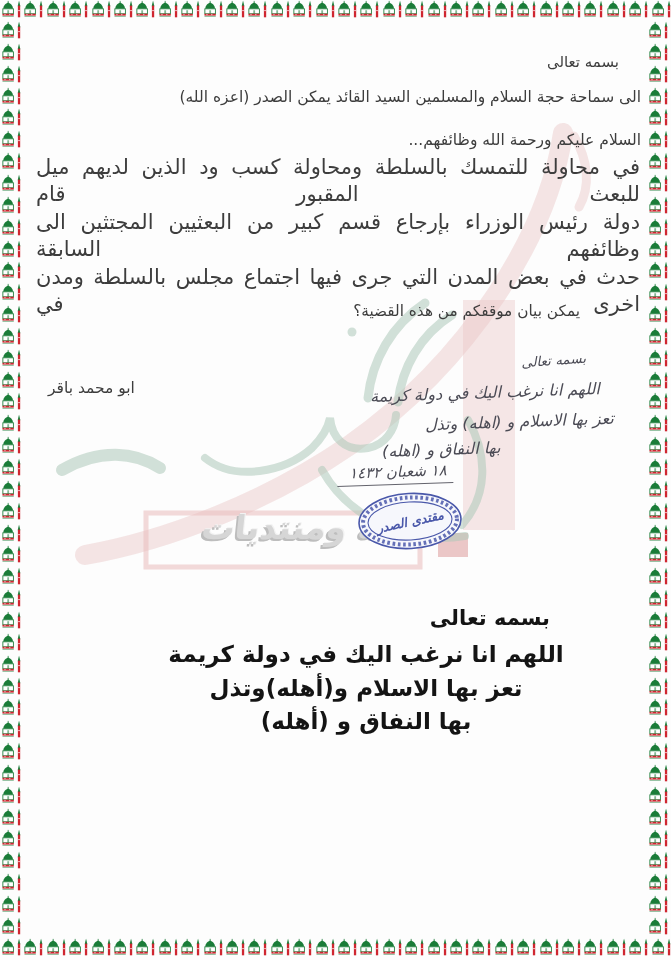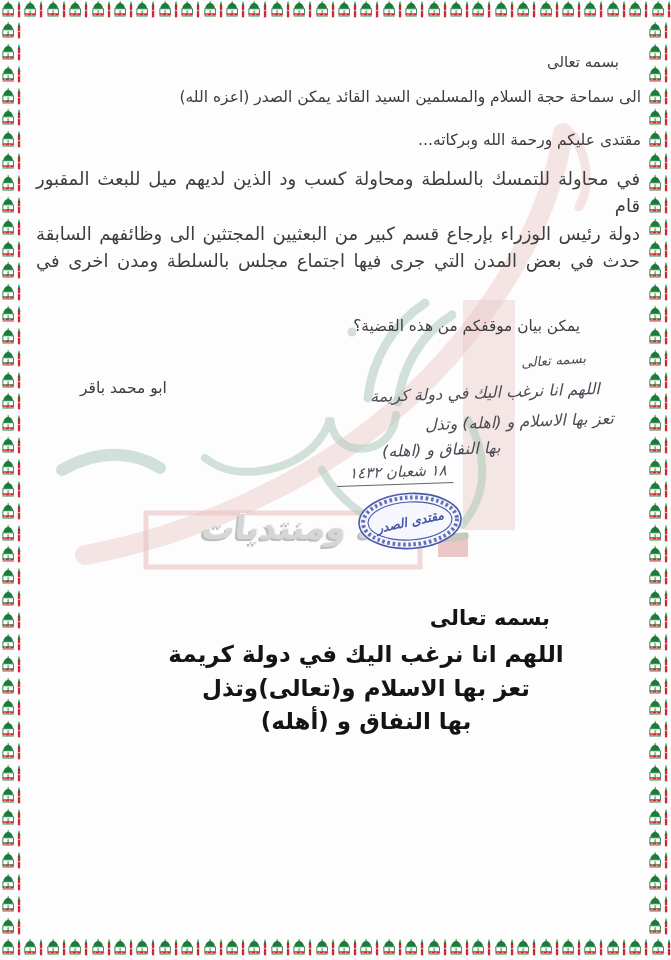--- a/index.html
+++ b/index.html
@@ -10,25 +10,25 @@
   
   .wm{position:absolute;inset:0;z-index:1;pointer-events:none;}
   .gray3d{position:absolute;top:508px;left:152px;width:270px;direction:rtl;z-index:2;
           font-size:33px;font-weight:bold;color:#d6d6d6;letter-spacing:1px;
           text-shadow:-2px 2px 0 #bdbdbd,1px -1px 0 #f2f2f2;transform:skewX(-6deg);}
   
   .txt{position:absolute;direction:rtl;color:var(--ink);white-space:nowrap;z-index:4;}
   .basmala-top{top:53px;right:52px;font-size:15px;}
   .salutation{top:88px;right:30px;font-size:15.5px;}
   .greeting{top:131px;right:30px;font-size:15.5px;}
-  .para{position:absolute;top:165px;right:31px;left:36px;direction:rtl;z-index:4;
-        font-size:18px;color:var(--ink);}
+  .para{position:absolute;top:154px;right:31px;left:36px;direction:rtl;z-index:4;
+        font-size:21px;color:var(--ink);}
   .para .pline{line-height:27.4px;text-align:justify;text-align-last:justify;}
-  .pline6{top:302px;right:91px;font-size:15.3px;margin-top:15px;}
-  .signature{top:379px;left:80px;font-size:15.5px;text-align:right;}
+  .pline6{top:302px;right:91px;font-size:15.3px;}
+  .signature{top:379px;left:48px;font-size:15.5px;text-align:right;}
   
   .hw{position:absolute;direction:rtl;color:#4b4b55;font-style:italic;white-space:nowrap;z-index:4;}
   .hw1{top:352px;right:85px;font-size:13.5px;transform:rotate(-4deg);letter-spacing:2px;}
   .hw2{top:383px;right:71px;font-size:16px;transform:rotate(-2deg);letter-spacing:.5px;}
   .hw3{top:412px;right:57px;font-size:16px;transform:rotate(-2deg);letter-spacing:.5px;}
   .hw4{top:440px;right:171px;font-size:16px;transform:rotate(-2deg);}
   .hwdate{top:463px;left:337px;font-size:15px;transform:rotate(-2deg);
           border-bottom:1.5px solid #63636c;padding:0 6px 3px 12px;}
   
   .stamp{position:absolute;left:357px;top:491px;width:106px;height:60px;z-index:5;transform:rotate(-3deg);}
@@ -81,21 +81,21 @@
       <path d="M62,470 C100,448 135,452 160,468" stroke-width="12"></path>
       <path d="M322,470 C350,520 410,545 465,536" stroke-width="8"></path>
       <path d="M468,420 C488,455 488,495 462,525" stroke-width="8"></path>
     </g>
   </svg>
 
   <div class="gray3d">ـبكة ومنتديات</div>
 
   <div class="txt basmala-top">بسمه تعالى</div>
   <div class="txt salutation">الى سماحة حجة السلام والمسلمين السيد القائد يمكن الصدر (اعزه الله)</div>
-  <div class="txt greeting">مقتدى عليكم ورحمة الله وبركاته...</div>
+  <div class="txt greeting">السلام عليكم ورحمة الله وظائفهم...</div>
 
   <div class="para">
     <div class="pline">في محاولة للتمسك بالسلطة ومحاولة كسب ود الذين لديهم ميل  للبعث المقبور قام</div>
     <div class="pline">دولة رئيس الوزراء بإرجاع قسم كبير من  البعثيين المجتثين الى وظائفهم السابقة</div>
     <div class="pline">حدث في بعض المدن التي جرى فيها اجتماع مجلس بالسلطة ومدن اخرى في</div>
   </div>
   <div class="txt pline6">يمكن بيان موقفكم من هذه القضية؟</div>
 
   <div class="txt signature">ابو محمد باقر</div>
 
@@ -110,21 +110,21 @@
       <ellipse cx="53" cy="30" rx="51" ry="27.5" fill="#f6f7fc" stroke="var(--stamp)" stroke-width="1.6"></ellipse>
       <ellipse cx="53" cy="30" rx="47" ry="23.5" fill="none" stroke="var(--stamp)" stroke-width="4" stroke-dasharray="2.6 2.6" opacity="0.85"></ellipse>
       <ellipse cx="53" cy="30" rx="42" ry="19" fill="none" stroke="var(--stamp)" stroke-width="1.1"></ellipse>
     </svg>
     <div class="stamp-text">مقتدى الصدر</div>
   </div>
 
   <div class="txt t-basmala">بسمه تعالى</div>
   <div class="t-lines">
     <div>اللهم انا نرغب اليك في دولة كريمة</div>
-    <div>تعز بها الاسلام و(تعالى)وتذل</div>
+    <div>تعز بها الاسلام و(أهله)وتذل</div>
     <div>بها النفاق و (أهله)</div>
   </div>
 
   <div id="border-layer">
       <svg class="icon" viewBox="0 0 23 18" style="left:0px;top:0px">
         <use href="#mosque-sym"></use>
       </svg>
       <svg class="icon" viewBox="0 0 23 18" style="left:0px;top:938px">
         <use href="#mosque-sym"></use>
       </svg>

